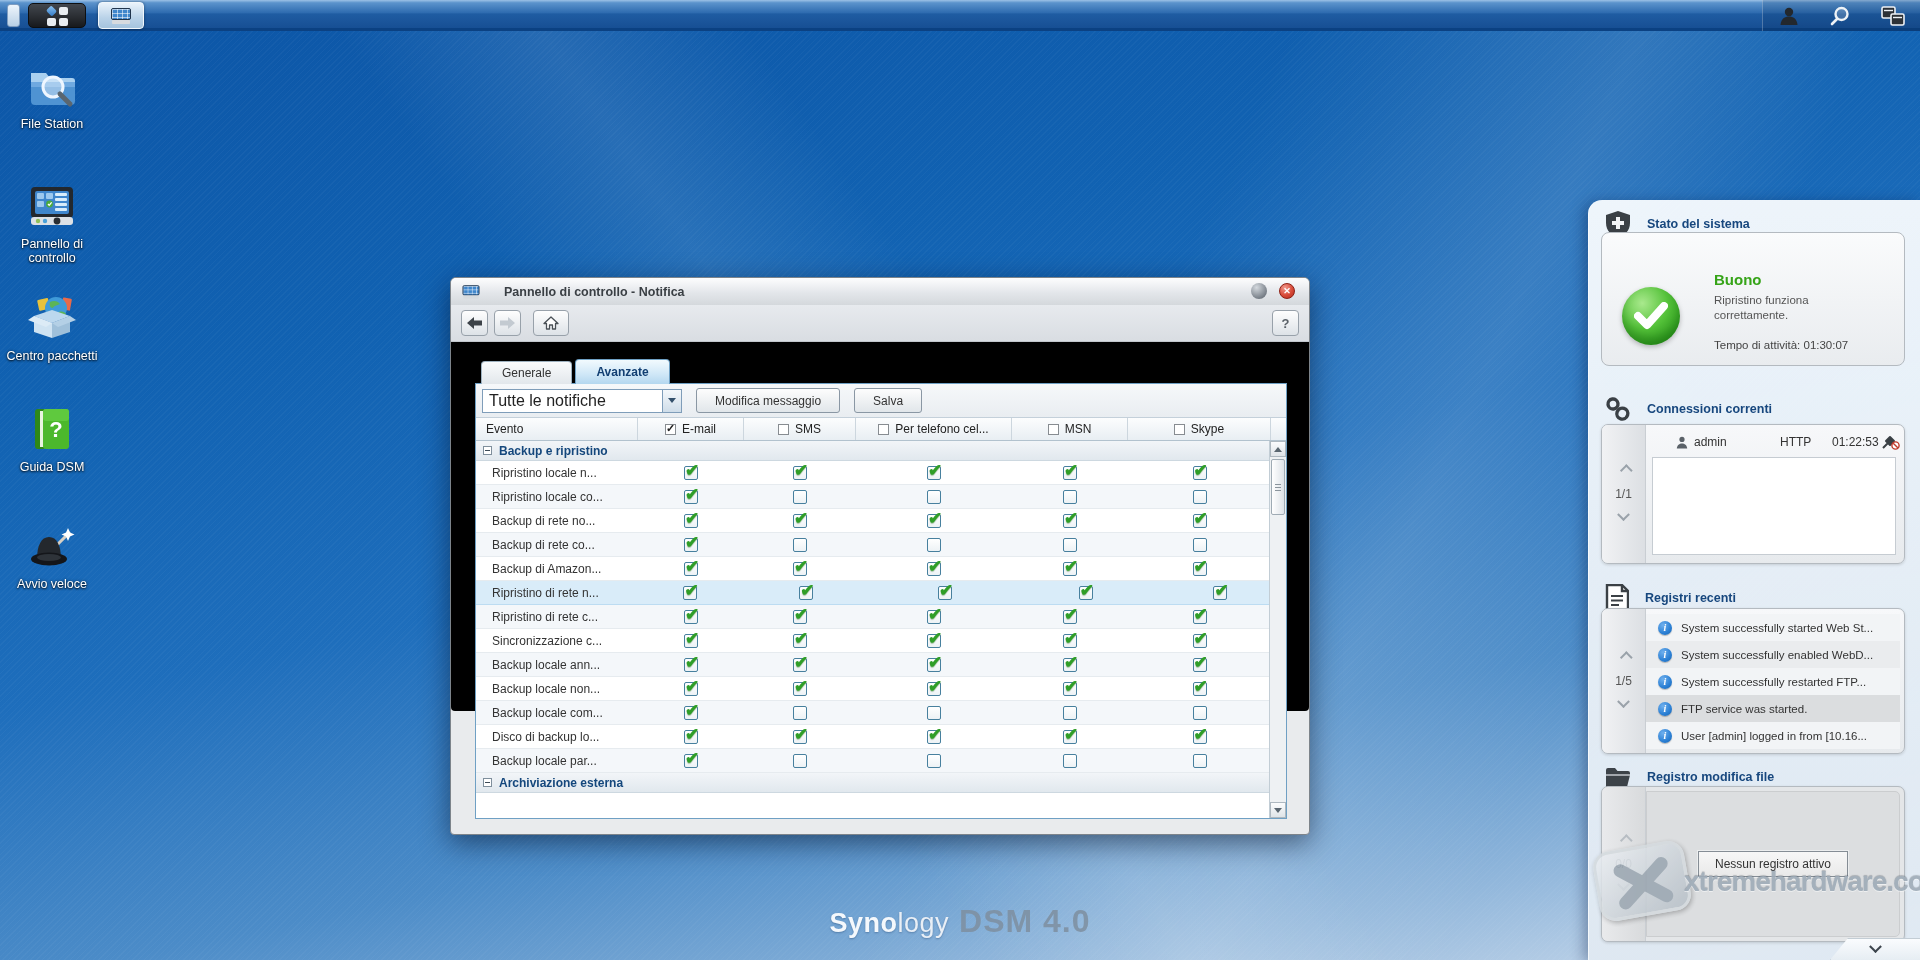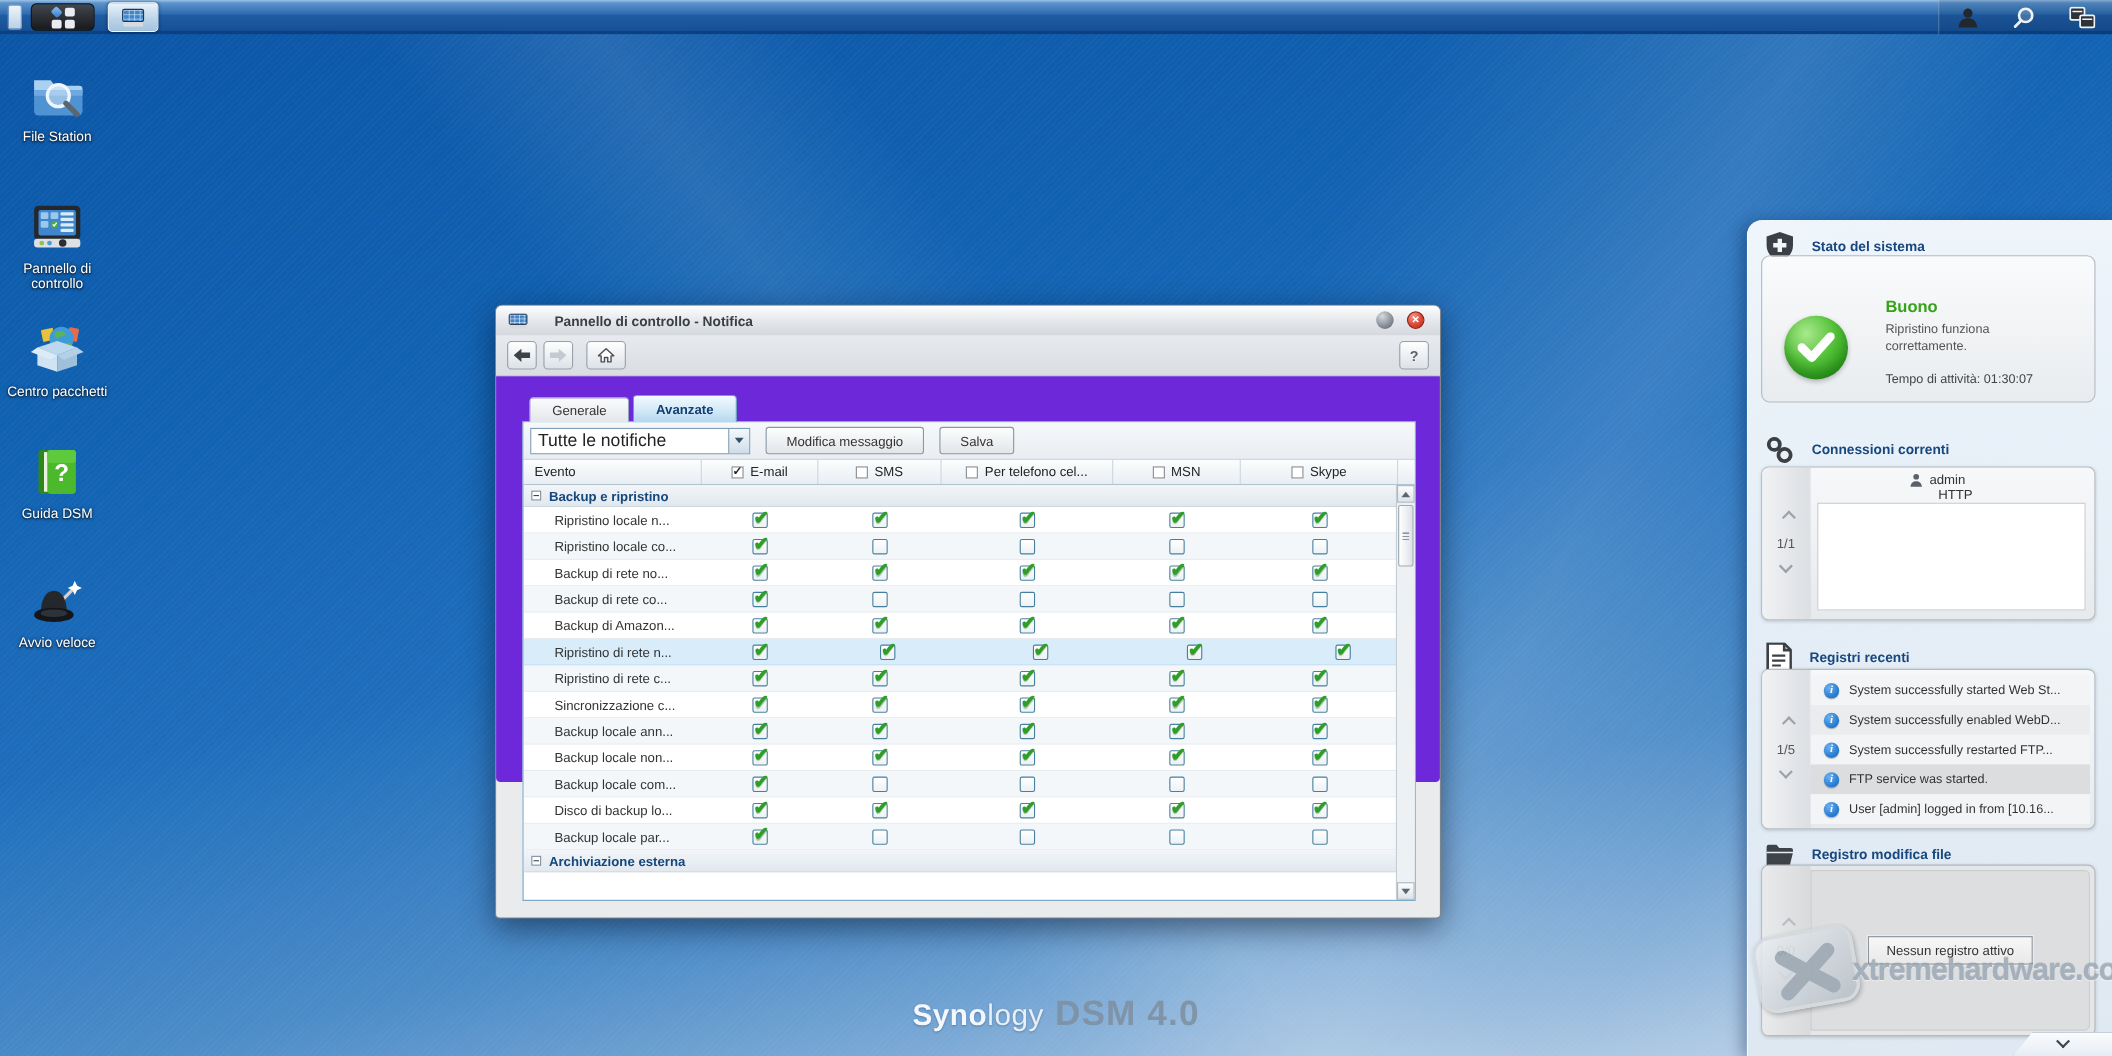--- a/index.html
+++ b/index.html
@@ -41,21 +41,21 @@
   .titlebar { position:relative; height:27px; border-radius:5px 5px 0 0;
     background:linear-gradient(#fdfdfe,#e3e6ea 55%,#d4d8dc); display:flex; align-items:center; padding-left:10px; gap:7px; }
   .titlebar .ttl { font-size:12.5px; font-weight:bold; color:#3a3f44;padding-left:16px; }
   .wbtn { position:absolute; top:5px; width:16px; height:16px; border-radius:50%; font-size:9px; font-weight:bold; color:#fff; display:flex; align-items:center; justify-content:center; }
   .wbtn.min { right:42px; background:radial-gradient(circle at 35% 28%, #d4d9de, #798089 70%, #5d646c); }
   .wbtn.cls { right:14px; background:radial-gradient(circle at 35% 28%, #f09a8e, #d84a38 55%, #b22b1c); border:1px solid #8e2015; }
   .wtoolbar { position:relative; height:37px; background:linear-gradient(#e7eaee,#d9dde2); border-bottom:1px solid #c2c7cd; display:flex; align-items:center; padding:0 10px; gap:6px; }
   .tbtn { width:27px; height:26px; border-radius:4px; border:1px solid #98a1aa; background:linear-gradient(#fefefe,#dde2e7); display:flex; align-items:center; justify-content:center; }
   .tbtn.home { width:36px; margin-left:6px; }
   .tbtn.help { position:absolute; right:10px; font-size:13px; font-weight:bold; color:#5a6168; }
-  .wbody { position:relative; height:369px; background:#6d28d9; border-radius:0 0 4px 4px; }
+  .wbody { position:relative; height:369px; background:#000000; border-radius:0 0 4px 4px; }
   .tabs { position:absolute; left:30px; top:17px; display:flex; gap:3px; z-index:3; }
   .tab { height:23px; padding:0 20px; display:flex; align-items:center; font-size:12px; color:#333;
     background:linear-gradient(#fafbfc,#e2e7eb); border:1px solid #9fb2c0; border-bottom:none; border-radius:4px 4px 0 0; margin-top:2px; }
   .tab.active { height:25px; margin-top:0; font-weight:bold; color:#123f72;
     background:linear-gradient(#f2fafe 0%, #cfe7f7 60%, #b4d7ef 100%); border:1px solid #6fa0c4; border-bottom:none; }
   .panel { position:absolute; left:24px; top:41px; width:812px; height:436px; background:#fff; border:1px solid #6fa0c4; }
   .filterbar { position:relative; height:34px; background:linear-gradient(#f6f8fa,#e9edf1); border-bottom:1px solid #c4d0da; display:flex; align-items:center; padding:0 6px; gap:14px; }
   .selectbox { width:200px; height:24px; background:#fff; border:1px solid #7f9db9; display:flex; align-items:center; font-size:16px; color:#222; }
   .selectbox .val { flex:1; padding-left:6px; }
   .selectbox .arr { width:19px; height:100%; border-left:1px solid #7f9db9; background:linear-gradient(#f4f8fb,#cfdde9); display:flex; align-items:center; justify-content:center; }
@@ -68,21 +68,21 @@
   .hcb.on::after { content:"✓"; position:absolute; left:0px; top:-3px; font-size:11px; font-weight:bold; color:#222; }
   .tbody { position:relative; height:378px; overflow:hidden; }
   .grow { height:20px; display:flex; align-items:center; gap:7px; padding-left:7px;
     background:linear-gradient(#f2f5f8,#e1e8ee); border-bottom:1px solid #cdd8e0; color:#14477c; font-size:12px; }
   .cbox { width:9px; height:9px; border:1px solid #7f8f9c; background:#fff; position:relative; flex:none; }
   .cbox::after { content:""; position:absolute; left:1px; top:3px; width:5px; height:1px; background:#3c4a56; }
   .trow { display:flex; height:24px; border-bottom:1px solid #e6ebef; background:#fff; }
   .trow.alt { background:#f4f7fa; }
   .trow.sel { background:#d9ecf9; border-bottom:1px solid #bcdcf2;gap:16px; }
   .td { display:flex; align-items:center; height:100%; }
-  .td.lb { padding-left:28px; font-size:12px; color:#333; }
+  .td.lb { padding-left:16px; font-size:12px; color:#333; }
   .td.cc { justify-content:center; }
   .cb { width:14px; height:14px; border:1px solid #47809e; border-radius:2px; background:linear-gradient(#fff,#edf2f5); position:relative; flex:none; }
   .cb.on::after { content:"✔"; position:absolute; left:0px; top:-7px; font-size:17px; font-weight:bold; color:#2f9e27; text-shadow:0 1px 1px rgba(25,95,15,.4); }
   .vsb { position:absolute; right:0; top:0; bottom:0; width:17px; background:#eef1f3; border-left:1px solid #c2cdd5; }
   .vsb .ar { position:absolute; left:0; width:16px; height:16px; background:linear-gradient(#fbfcfd,#dfe4e8); border:1px solid #aeb8c0; display:flex; align-items:center; justify-content:center; }
   .vsb .ar.up { top:0; } .vsb .ar.dn { bottom:0; }
   .vsb .ar.up::after { content:""; border:4px solid transparent; border-bottom:5px solid #5a6670; margin-bottom:4px; }
   .vsb .ar.dn::after { content:""; border:4px solid transparent; border-top:5px solid #5a6670; margin-top:4px; }
   .vsb .thumb { position:absolute; left:1px; top:18px; width:14px; height:56px; border:1px solid #9fabb4; border-radius:2px;
     background:linear-gradient(90deg,#ffffff,#dde2e7); }
@@ -104,21 +104,21 @@
   .chev.up { transform:rotate(135deg) translate(-2px,-2px); }
   .chev.dn { transform:rotate(-45deg) translate(2px,-2px); }
   .statusbox { position:absolute; left:12px; width:304px; height:134px; border:1px solid #b4bac0; border-radius:8px;
     background:linear-gradient(#fafbfc,#e9ecef); }
   .gcircle { position:absolute; left:20px; top:54px; width:58px; height:58px; border-radius:50%;
     background:radial-gradient(circle at 35% 28%, #a9e98d, #55c23a 45%, #2f9e1e 78%, #227c11);
     box-shadow:inset 0 -8px 10px rgba(0,60,0,.25), 0 2px 5px rgba(0,0,0,.25); display:flex; align-items:center; justify-content:center; }
   .st-good { position:absolute; left:112px; top:38px; font-size:15px; font-weight:bold; color:#36a418; }
   .st-desc { position:absolute; left:112px; top:60px; width:170px; font-size:11.5px; color:#555; line-height:1.3; }
   .st-up { position:absolute; left:112px; top:106px; font-size:11.5px; color:#444; }
-  .conn-row { position:absolute; left:44px; right:4px; top:4px; height:26px; display:flex; align-items:center; padding-left:30px; font-size:12px; color:#333;flex-direction:column; }
+  .conn-row { position:absolute; left:44px; right:4px; top:4px; height:26px; display:flex; align-items:center; padding-left:30px; font-size:12px; color:#333; }
   .conn-row .usr { width:104px; display:flex; align-items:center; gap:6px; }
   .conn-row .prot { width:52px; }
   .conn-row .tm { flex:1; }
   .whitebox { position:absolute; left:50px; right:8px; top:32px; bottom:8px; background:#fff; border:1px solid #c6ccd2; }
   .lrow { height:27px; display:flex; align-items:center; gap:9px; padding-left:12px; font-size:11.5px; color:#333; }
   .info-ic { width:14px; height:14px; border-radius:50%; flex:none;
     background:radial-gradient(circle at 35% 30%, #6fb0ee, #2a7fd4 60%, #1a63ad); color:#fff;
     font-size:10px; font-weight:bold; font-family:"Liberation Serif",serif; font-style:italic;
     display:flex; align-items:center; justify-content:center; box-shadow:0 1px 1px rgba(0,0,0,.25); }
   .flog-body { position:absolute; left:44px; right:4px; top:4px; bottom:4px; background:#dcdee0; border:1px solid #cbcdcf; border-radius:0 5px 5px 0; display:flex; align-items:center; justify-content:center; }

